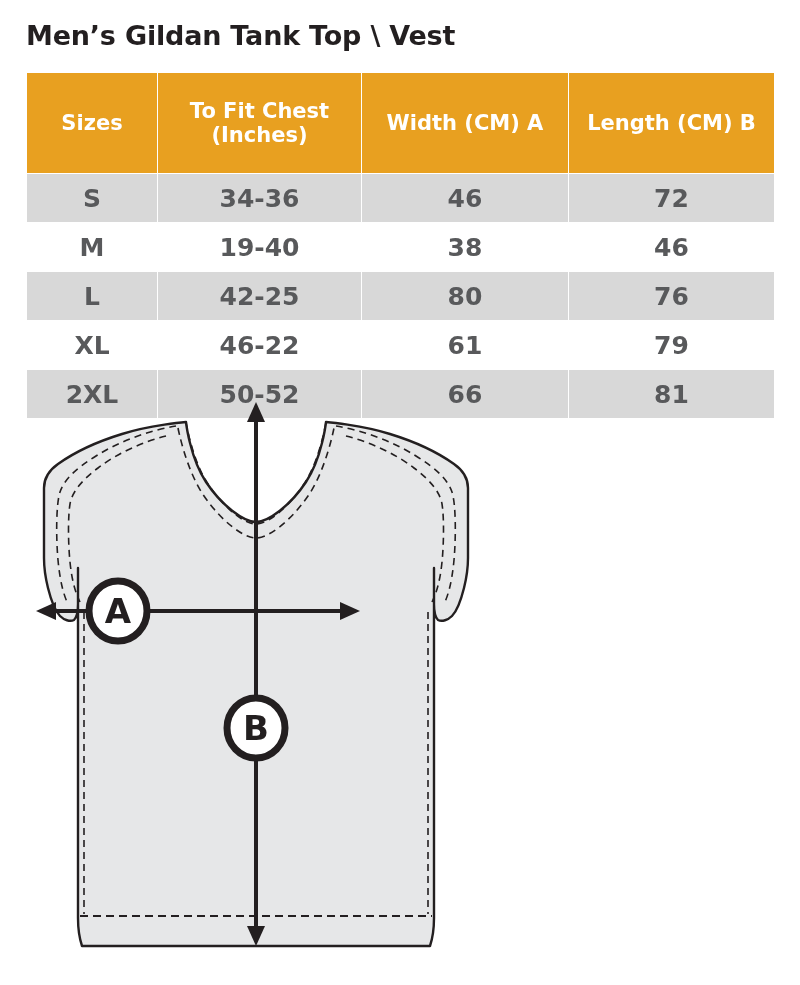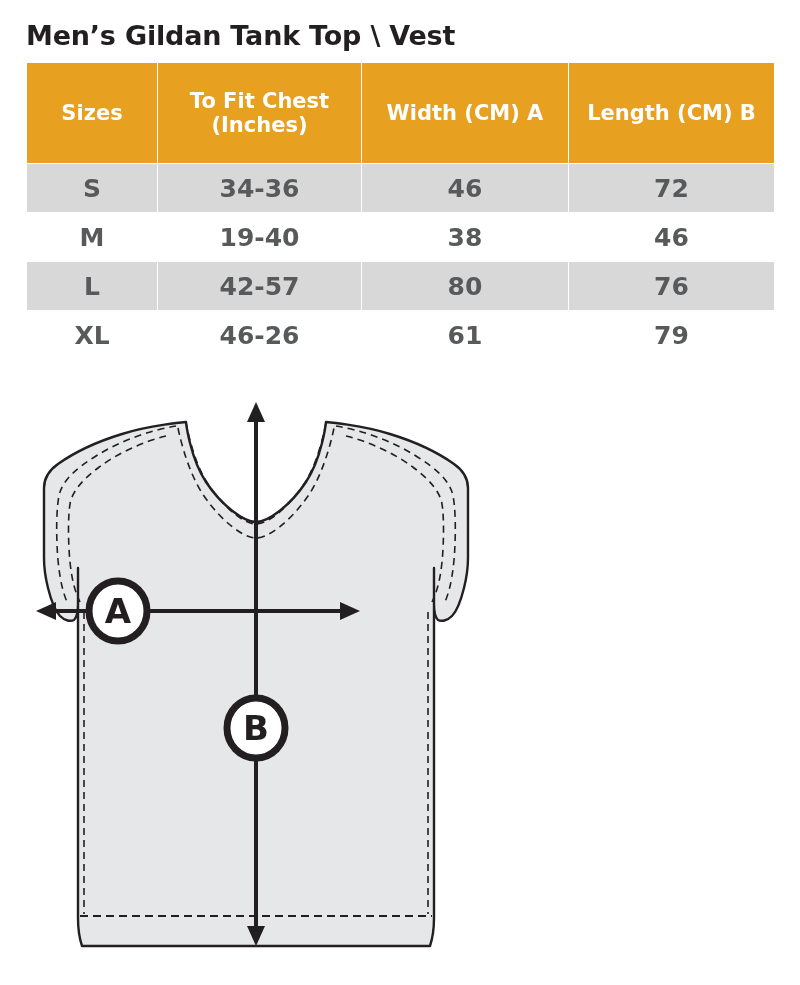--- a/index.html
+++ b/index.html
@@ -26,21 +26,21 @@
     top: 20px;
     font-size: 27px;
     font-weight: 700;
     letter-spacing: -0.2px;
     color: #231f20;
     white-space: nowrap;
   }
   .size-table {
     position: absolute;
     left: 26px;
-    top: 62px;
+    top: 72px;
     width: 748px;
     border-collapse: collapse;
     table-layout: fixed;
   }
   .size-table th, .size-table td {
     border: 1px solid #ffffff;
     text-align: center;
     vertical-align: middle;
   }
   .size-table thead th {
@@ -111,29 +111,35 @@
         <td>72</td>
       </tr>
       <tr class="plain">
         <td>M</td>
         <td>19-40</td>
         <td>38</td>
         <td>46</td>
       </tr>
       <tr class="alt">
         <td>L</td>
-        <td>42-57</td>
+        <td>42-25</td>
         <td>80</td>
         <td>76</td>
       </tr>
       <tr class="plain">
         <td>XL</td>
-        <td>46-26</td>
+        <td>46-22</td>
         <td>61</td>
         <td>79</td>
+      </tr>
+      <tr class="alt">
+        <td>2XL</td>
+        <td>50-52</td>
+        <td>66</td>
+        <td>81</td>
       </tr>
     </tbody>
   </table>
 
   <div class="garment">
     <svg width="800" height="587" viewBox="0 0 800 587" xmlns="http://www.w3.org/2000/svg">
 
       <g>
         <path d="M186,24
                  C186,24 150,27 122,36

